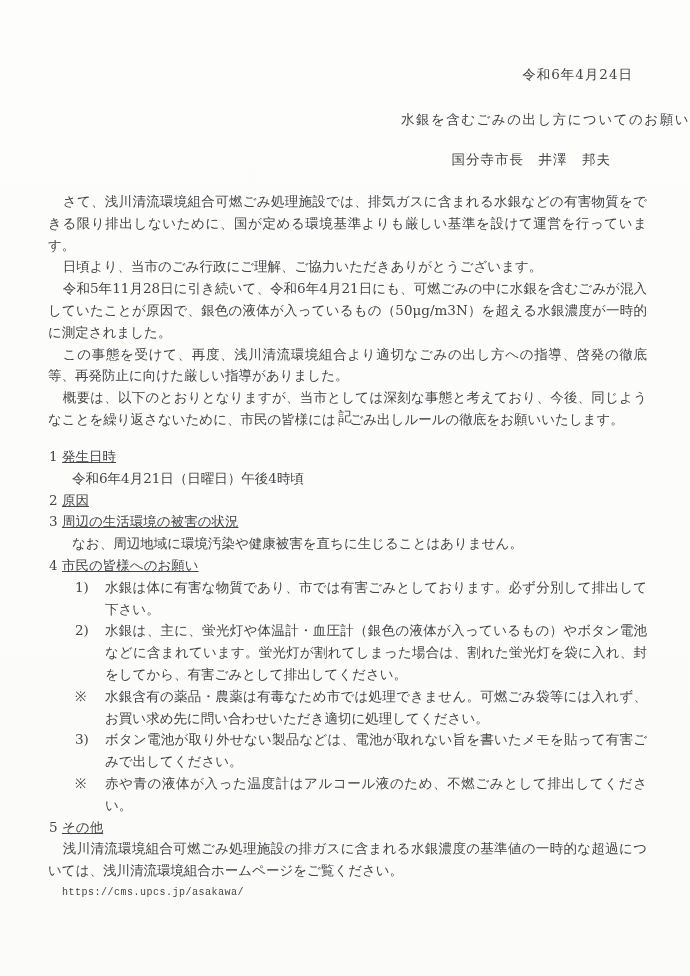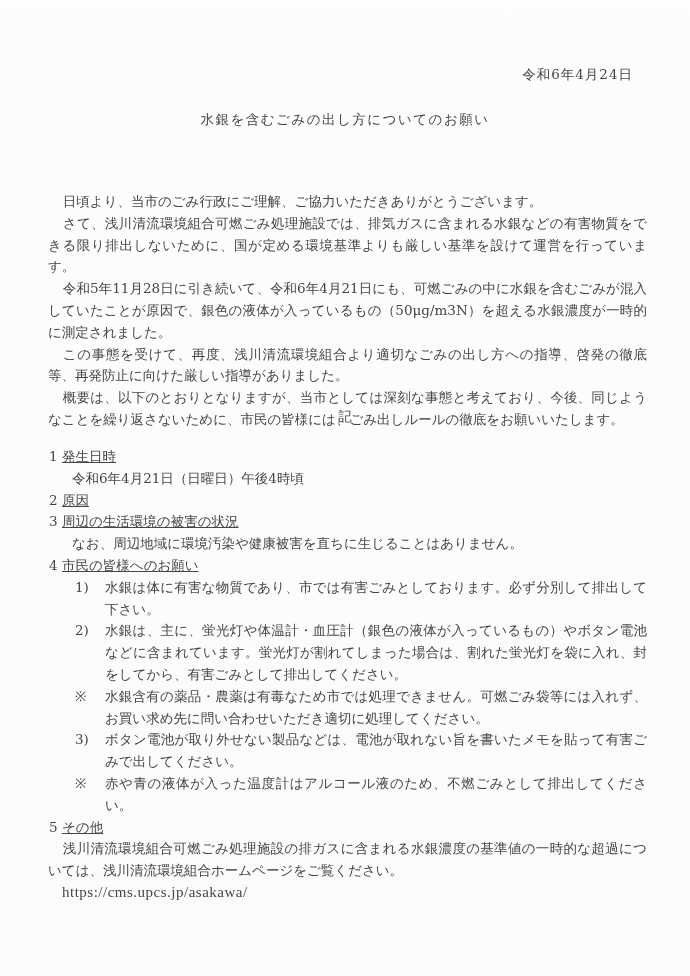--- a/index.html
+++ b/index.html
@@ -24,21 +24,21 @@
     position: absolute;
     top: 64px;
     right: 57px;
     letter-spacing: 1px;
   }
   .doc-title {
     position: absolute;
     top: 109px;
     left: 0;
     width: 100%;
-    text-align: center;
+    text-align: right;
     letter-spacing: 1.5px;
     font-weight: normal;
     font-size: 13.5px;
   }
   .sender-line {
     position: absolute;
     top: 149px;
     right: 79px;
     letter-spacing: 1px;
   }
@@ -68,38 +68,39 @@
   .sec-head { display: flex; }
   .sec-num { width: 14px; flex-shrink: 0; padding-left: 1px; }
   .sec-heading { flex: 1; text-decoration: underline; }
   .sec-line { padding-left: 24px; }
   .sec-para { text-indent: 1.1em; text-align: justify; }
   .item { display: flex; padding-left: 27px; }
   .item-marker { width: 30px; flex-shrink: 0; }
   .item-text { flex: 1; text-align: justify; }
   .url-line {
     padding-left: 14px;
-    font-family: Liberation Serif, serif;
-    font-size: 15px;
+    font-family: Liberation Mono, monospace;
+    font-size: 10px;
     letter-spacing: 0.5px;
   }
 </style>
 </head>
 <body>
 
 <div class="page">
 
   <div class="date-line">令和6年4月24日</div>
 
   <h1 class="doc-title">水銀を含むごみの出し方についてのお願い</h1>
 
+  <div class="sender-line">国分寺市長　井澤　邦夫</div>
 
   <div class="body-block">
+    <p class="para">さて、浅川清流環境組合可燃ごみ処理施設では、排気ガスに含まれる水銀などの有害物質をできる限り排出しないために、国が定める環境基準よりも厳しい基準を設けて運営を行っています。</p>
     <p class="para">日頃より、当市のごみ行政にご理解、ご協力いただきありがとうございます。</p>
-    <p class="para">さて、浅川清流環境組合可燃ごみ処理施設では、排気ガスに含まれる水銀などの有害物質をできる限り排出しないために、国が定める環境基準よりも厳しい基準を設けて運営を行っています。</p>
     <p class="para">令和5年11月28日に引き続いて、令和6年4月21日にも、可燃ごみの中に水銀を含むごみが混入していたことが原因で、銀色の液体が入っているもの（50μg/m3N）を超える水銀濃度が一時的に測定されました。</p>
     <p class="para">この事態を受けて、再度、浅川清流環境組合より適切なごみの出し方への指導、啓発の徹底等、再発防止に向けた厳しい指導がありました。</p>
     <p class="para">概要は、以下のとおりとなりますが、当市としては深刻な事態と考えており、今後、同じようなことを繰り返さないために、市民の皆様には、ごみ出しルールの徹底をお願いいたします。</p>
   </div>
 
   <div class="ki-marker">記</div>
 
   <div class="sections">
 
     <div class="sec-head">

